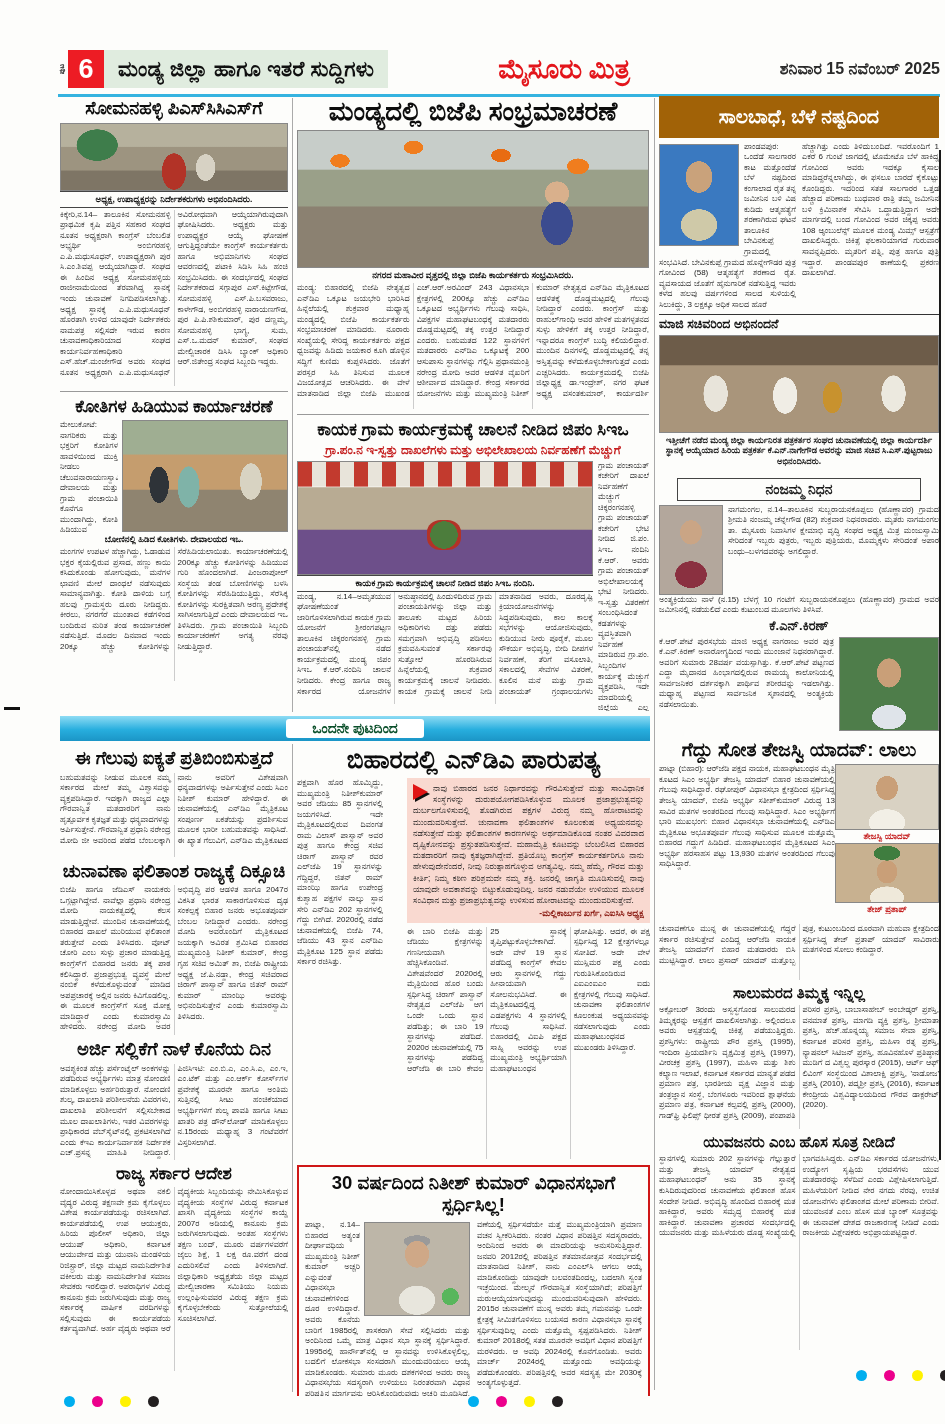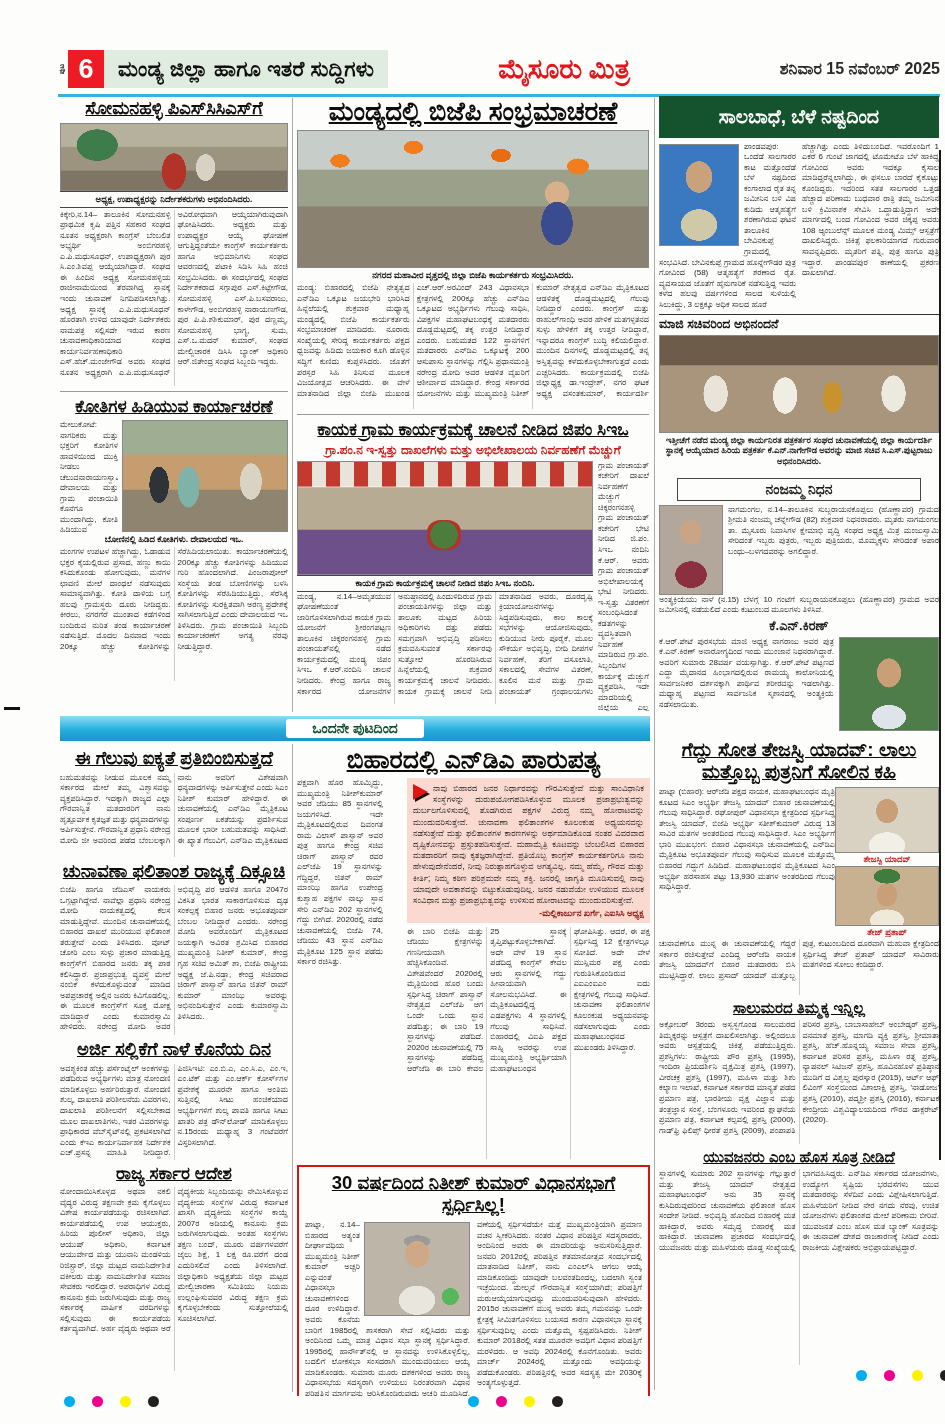--- a/index.html
+++ b/index.html
@@ -15,21 +15,21 @@
   .masthead{flex:0 0 auto;margin-left:110px;font-family:"Liberation Serif",serif;
             font-size:27px;font-weight:bold;color:#e3151b;}
   .dateline{margin-left:auto;font-size:16px;font-weight:bold;color:#2a2a2a;}
   .bluerule{position:absolute;left:58px;top:94px;width:882px;height:3px;background:#35b3e0;}
   
   .vr{position:absolute;width:1px;background:#aaa;}
   .edgeline{position:absolute;left:939px;top:150px;width:2px;height:1010px;background:#1a1a1a;}
   .leftdash{position:absolute;left:4px;top:707px;width:16px;height:3px;background:#111;}
   hr.sep{border:0;border-top:1px solid #999;margin:5px 0;}
   
-  .head{font-weight:bold;color:#0d0d0d;text-align:center;line-height:1.2;text-decoration:underline;}
+  .head{font-weight:bold;color:#0d0d0d;text-align:center;line-height:1.2;}
   .body-t{font-size:8px;line-height:1.32;text-align:justify;overflow:hidden;color:#1d1d1d;}
   .cols2{column-count:2;column-gap:7px;column-rule:1px solid #ccc;}
   .cols3{column-count:3;column-gap:7px;column-rule:1px solid #ccc;}
   .cap{font-size:8.5px;font-weight:bold;text-align:center;padding:2px 0;color:#111;}
   .rules{border-top:1px solid #444;border-bottom:1px solid #444;}
   
   .photo{position:relative;overflow:hidden;border:1px solid #888;}
   .ph-a1{height:66px;background:
     radial-gradient(34px 26px at 16% 32%,#3e7d4b 0 60%,transparent 61%),
     radial-gradient(20px 30px at 50% 72%,#b23327 0 60%,transparent 61%),
@@ -119,36 +119,36 @@
   .pinkbox{background:#f9d9d0;padding:5px 6px 3px;font-size:8.3px;line-height:1.35;text-align:justify;}
   .pinkbox .arrow{float:left;width:0;height:0;margin:1px 5px 0 0;
      border-top:8px solid transparent;border-bottom:8px solid transparent;border-left:15px solid #e01414;
      filter:drop-shadow(2px 2px 0 #111);}
   .sig{font-size:8.6px;font-weight:bold;color:#8a1a12;text-align:right;margin-top:2px;}
   .nitishbox{border:2px solid #cf1717;margin-top:6px;padding:5px 6px;}
   .head-nitish{font-size:18.5px;margin-bottom:4px;}
   .nitishrow{display:flex;gap:7px;}
   .nitishrow>div{flex:1;}
   
-  .blackhead{background:#14532d;color:#fff;font-weight:bold;font-size:19px;text-align:center;
+  .blackhead{background:#a16207;color:#fff;font-weight:bold;font-size:19px;text-align:center;
              line-height:1.45;padding:7px 2px;margin-bottom:4px;}
   .farmrow{display:flex;gap:6px;height:172px;overflow:hidden;}
   .farmrow>div{flex:1;}
   .subhead-f{border-top:1px solid #333;font-size:12.5px;font-weight:bold;padding:2px 0 3px;color:#111;}
   .cap3{font-size:8.4px;font-weight:bold;text-align:center;line-height:1.3;padding:2px 0;height:38px;overflow:hidden;}
   .nanjbox{border:1.5px solid #444;text-align:center;font-weight:bold;font-size:14px;padding:2px 0;margin:3px 18px 4px;}
   .nanjrow{display:flex;gap:5px;height:90px;overflow:hidden;}
   .kiranhead{text-align:center;font-weight:bold;font-size:13px;margin:3px 0;}
   .kiranrow{display:flex;gap:5px;height:96px;overflow:hidden;}
   .tejhead{font-size:19px;margin-top:6px;}
   .tejrow{display:flex;margin-top:3px;height:150px;overflow:hidden;}
   .tejtext{flex:1;}
   .tejphotos{width:104px;flex:0 0 auto;}
   .plabel{font-size:8.5px;font-weight:bold;color:#c51f1f;text-align:center;padding:1px 0;}
-  .tejtail{height:56px;margin-top:2px;}
+  .tejtail{height:56px;margin-top:10px;}
   .head-xs{font-size:15px;margin:4px 0 3px;}
   
   .dots{position:absolute;display:flex;gap:17px;}
   .dots i{width:11px;height:11px;border-radius:50%;display:block;}
   .c{background:#00aeef}.m{background:#ec008c}.y{background:#fff200}.k{background:#231f20}
 </style>
 </head>
 <body>
 
 <div class="page">
@@ -277,21 +277,20 @@
     <div class="body-t" style="height:20px;">ಅಂತ್ಯಕ್ರಿಯೆಯು ನಾಳೆ (ನ.15) ಬೆಳಗ್ಗೆ 10 ಗಂಟೆಗೆ ಸುಬ್ಬರಾಯನಕೊಪ್ಪಲು (ಹೊಣ್ಣಾವರ) ಗ್ರಾಮದ ಅವರ ಜಮೀನಿನಲ್ಲಿ ನಡೆಯಲಿದೆ ಎಂದು ಕುಟುಂಬದ ಮೂಲಗಳು ತಿಳಿಸಿವೆ.</div>
 
     <div class="kiranhead">ಕೆ.ಎನ್.ಕಿರಣ್</div>
     <div class="kiranrow">
       <div class="body-t" style="flex:1;">ಕೆ.ಆರ್.ಪೇಟೆ ಪುರಸಭೆಯ ಮಾಜಿ ಅಧ್ಯಕ್ಷ ನಾಗರಾಜು ಅವರ ಪುತ್ರ ಕೆ.ಎನ್.ಕಿರಣ್ ಅನಾರೋಗ್ಯದಿಂದ ಇಂದು ಮುಂಜಾನೆ ನಿಧನರಾಗಿದ್ದಾರೆ. ಅವರಿಗೆ ಸುಮಾರು 28ವರ್ಷ ವಯಸ್ಸಾಗಿತ್ತು. ಕೆ.ಆರ್.ಪೇಟೆ ಪಟ್ಟಣದ ಎದ್ದಾ ಮೈದಾನದ ಹಿಂಭಾಗದಲ್ಲಿರುವ ರಾಮಯ್ಯ ಕಾಲೋನಿಯಲ್ಲಿ ಸಾರ್ವಜನಿಕರ ದರ್ಶನಕ್ಕಾಗಿ ಪಾರ್ಥಿವ ಶರೀರವನ್ನು ಇಡಲಾಗಿತ್ತು. ಮಧ್ಯಾಹ್ನ ಪಟ್ಟಣದ ಸಾರ್ವಜನಿಕ ಸ್ಮಶಾನದಲ್ಲಿ ಅಂತ್ಯಕ್ರಿಯೆ ನಡೆಸಲಾಯಿತು.</div>
       <div class="photo ph-kiran"></div>
     </div>
 
     <div class="head tejhead">
       <div>ಗೆದ್ದು ಸೋತ ತೇಜಸ್ವಿ ಯಾದವ್: ಲಾಲು</div>
-      <div>ಮತ್ತೊಬ್ಬ ಪುತ್ರನಿಗೆ ಸೋಲಿನ ಕಹಿ</div>
     </div>
     <div class="tejrow">
       <div class="tejtext body-t">ಪಾಟ್ನಾ (ಬಿಹಾರ): ಆರ್‌ಜೆಡಿ ಪಕ್ಷದ ನಾಯಕ, ಮಹಾಘಟಬಂಧನ ಮೈತ್ರಿ ಕೂಟದ ಸಿಎಂ ಅಭ್ಯರ್ಥಿ ತೇಜಸ್ವಿ ಯಾದವ್ ಬಿಹಾರ ಚುನಾವಣೆಯಲ್ಲಿ ಗೆಲುವು ಸಾಧಿಸಿದ್ದಾರೆ. ರಘೋಪುರ್ ವಿಧಾನಸಭಾ ಕ್ಷೇತ್ರದಿಂದ ಸ್ಪರ್ಧಿಸಿದ್ದ ತೇಜಸ್ವಿ ಯಾದವ್, ಬಿಜೆಪಿ ಅಭ್ಯರ್ಥಿ ಸತೀಶ್‌ಕುಮಾರ್ ವಿರುದ್ಧ 13 ಸಾವಿರ ಮತಗಳ ಅಂತರದಿಂದ ಗೆಲುವು ಸಾಧಿಸಿದ್ದಾರೆ. ಸಿಎಂ ಅಭ್ಯರ್ಥಿಗೆ ಭಾರಿ ಮುಖಭಂಗ: ಬಿಹಾರ ವಿಧಾನಸಭಾ ಚುನಾವಣೆಯಲ್ಲಿ ಎನ್‌ಡಿಎ ಮೈತ್ರಿಕೂಟ ಅಭೂತಪೂರ್ವ ಗೆಲುವು ಸಾಧಿಸುವ ಮೂಲಕ ಮತ್ತೊಮ್ಮೆ ಬಿಹಾರದ ಗದ್ದುಗೆ ಹಿಡಿದಿದೆ. ಮಹಾಘಟಬಂಧನ ಮೈತ್ರಿಕೂಟದ ಸಿಎಂ ಅಭ್ಯರ್ಥಿ ಹರಸಾಹಸ ಪಟ್ಟು 13,930 ಮತಗಳ ಅಂತರದಿಂದ ಗೆಲುವು ಸಾಧಿಸಿದ್ದಾರೆ.</div>
       <div class="tejphotos">
         <div class="photo ph-tejaswi"></div>
         <div class="plabel">ತೇಜಸ್ವಿ ಯಾದವ್</div>
         <div class="photo ph-tejpratap"></div>
         <div class="plabel">ತೇಜ್ ಪ್ರತಾಪ್</div>
       </div>
     </div>

